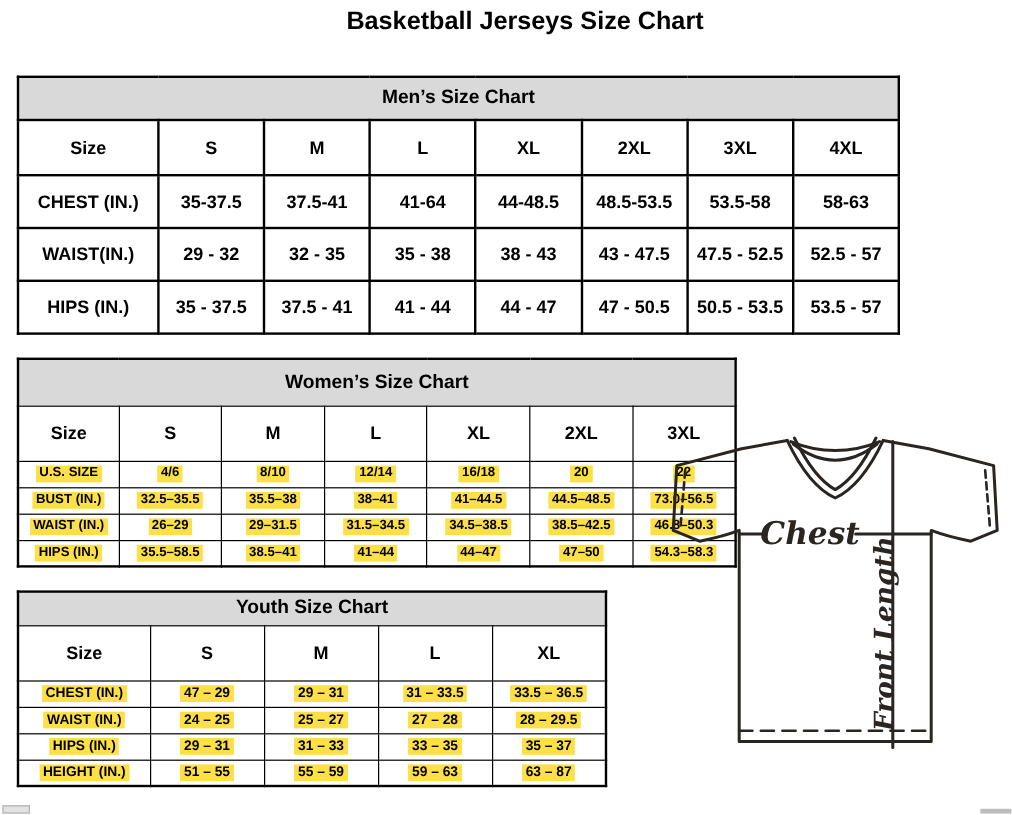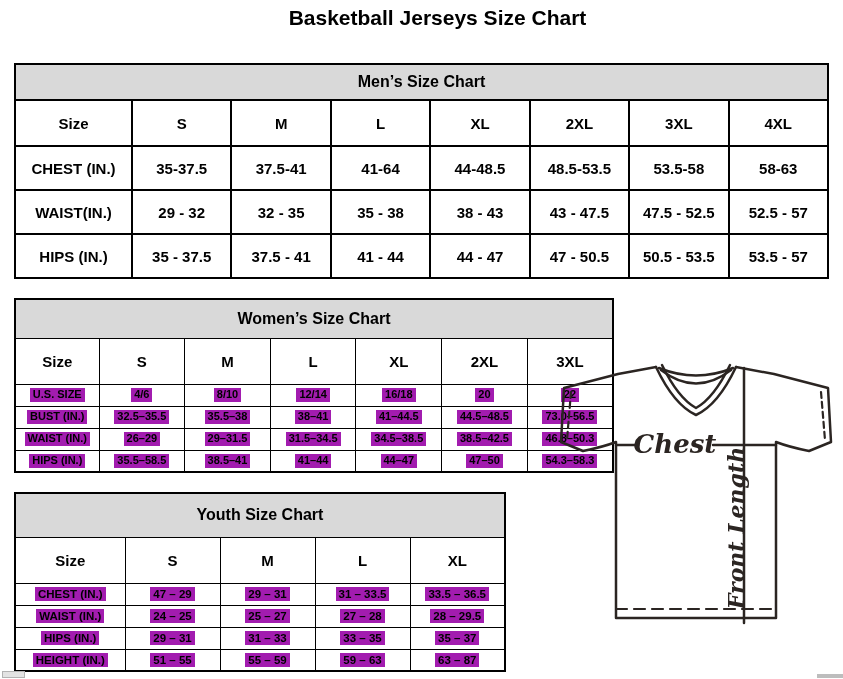--- a/index.html
+++ b/index.html
@@ -23,39 +23,39 @@
     table-layout: fixed;
   }
   td {
     text-align: center;
     vertical-align: middle;
     font-weight: bold;
     padding: 0;
     overflow: hidden;
   }
   
-  .mens { left: 14px; top: 63px; width: 815px; border: 2px solid #be185d; }
+  .mens { left: 14px; top: 63px; width: 736px; border: 2px solid #be185d; }
   .mens td { border: 2px solid #000; font-size: 15px; }
   .mens .band td { background: #d9d9d9; height: 36px; font-size: 16px; }
   .mens .sizes td { height: 46px; }
   .mens .r td { height: 44px; }
   
   .womens { left: 14px; top: 298px; width: 600px; border: 2px solid #000; }
   .womens td { border: 1px solid #000; }
   .womens .band td { background: #d9d9d9; height: 39px; font-size: 16px; }
   .womens .sizes td { height: 46px; font-size: 15px; }
   .womens .r td { height: 22px; font-size: 11px; }
   
   .youth { left: 14px; top: 492px; width: 492px; border: 2px solid #000; }
   .youth td { border: 1px solid #000; }
-  .youth .band td { background: #d9d9d9; height: 44px; font-size: 16px; }
+  .youth .band td { background: #d9d9d9; height: 28px; font-size: 16px; }
   .youth .sizes td { height: 46px; font-size: 15px; }
   .youth .r td { height: 22px; font-size: 11.5px; }
   
-  .hl { background: #a21caf; padding: 0 3px; display: inline-block; line-height: 1.25; text-align: center; }
+  .hl { background: #fde047; padding: 0 3px; display: inline-block; line-height: 1.25; text-align: center; }
   
   .diagram { position: absolute; left: 558px; top: 358px; }
   
   .sb-left {
     position: absolute; left: 2px; top: 671px; width: 23px; height: 7px;
     background: #e3e3e3; border: 1px solid #b2b2b2;
   }
   .sb-right {
     position: absolute; left: 817px; top: 674px; width: 26px; height: 4px;
     background: #bdbdbd;

